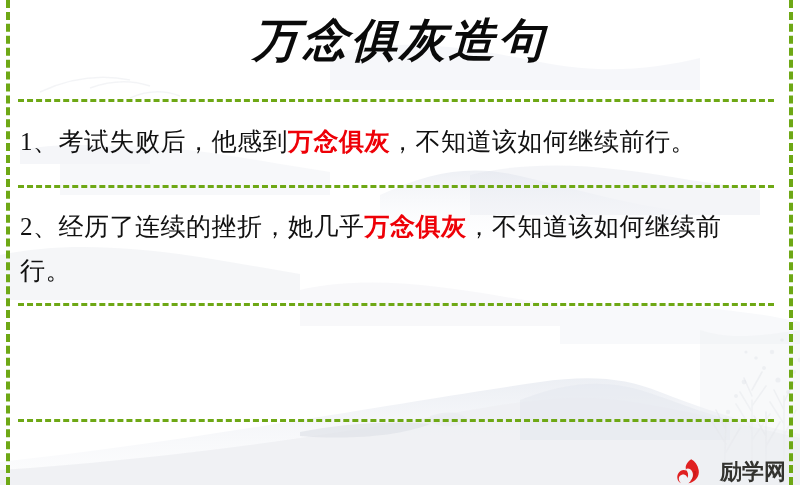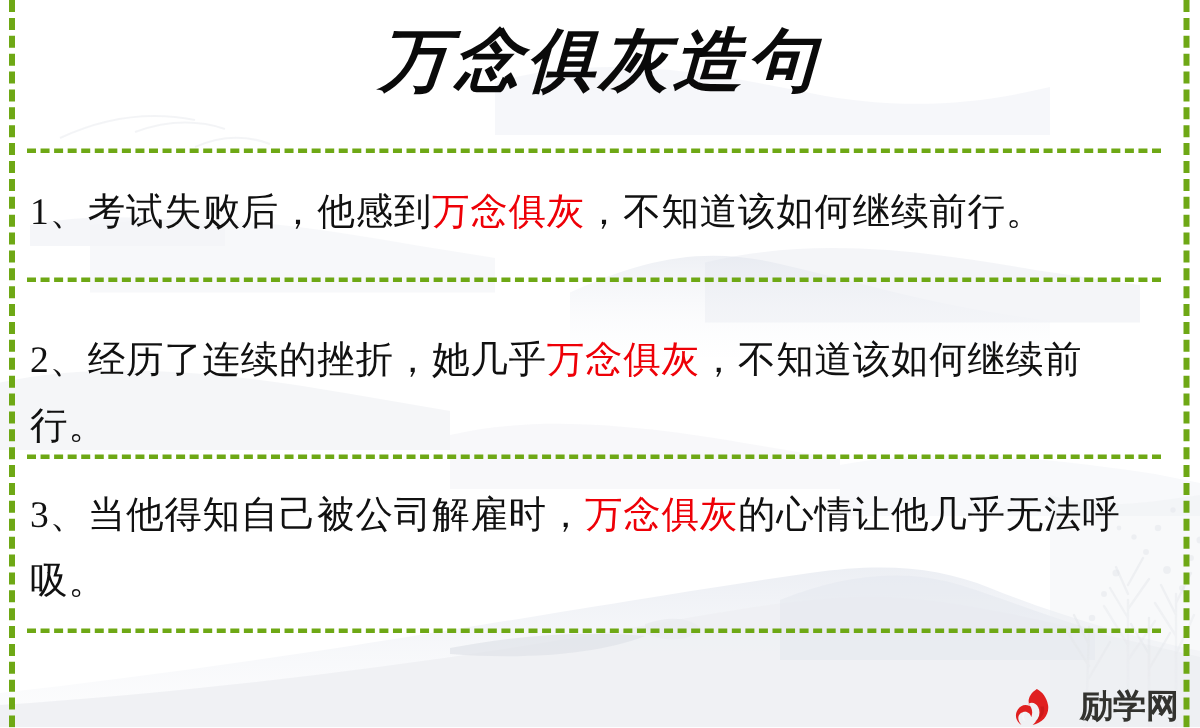--- a/index.html
+++ b/index.html
@@ -79,26 +79,26 @@
     left: 20px;
     width: 750px;
     font-family: "Liberation Serif", "DejaVu Serif", serif;
     font-size: 25px;
     line-height: 44px;
     color: #111111;
     z-index: 4;
     letter-spacing: 0.5px;
   }
   .s1 { top: 120px; }
-  .s2 { top: 219px; }
+  .s2 { top: 205px; }
   .s3 { top: 322px; }
 
   .idiom {
     color: #ee0007;
-    font-weight: normal;
+    font-weight: bold;
   }
 
   
   .logo {
     position: absolute;
     left: 672px;
     top: 457px;
     display: flex;
     align-items: flex-end;
     gap: 18px;
@@ -201,23 +201,20 @@
   <div class="title">万念俱灰造句</div>
 
   <div class="sentence s1">
     <span>1、</span><span>考试失败后，他感到</span><span class="idiom">万念俱灰</span><span>，不知道该如何继续前行。</span>
   </div>
 
   <div class="sentence s2">
     <span>2、</span><span>经历了连续的挫折，她几乎</span><span class="idiom">万念俱灰</span><span>，不知道该如何继续前行。</span>
   </div>
 
-  <div class="sentence s3">
-    <span>3、</span><span>当他得知自己被公司解雇时，</span><span class="idiom">万念俱灰</span><span>的心情让他几乎无法呼吸。</span>
-  </div>
 
   <div class="logo">
     <svg class="logo-mark" viewBox="0 0 64 64" xmlns="http://www.w3.org/2000/svg">
       <path d="M41,5 C30,12 27,22 31,29 C24,26 18,28 14,34 C9,41 11,51 19,56
                C12,48 14,40 21,38 C27,36 32,40 33,45 C36,38 34,31 29,26
                C34,23 40,25 43,31 C47,39 44,49 35,56 C50,53 59,41 57,28
                C55,17 49,9 41,5 Z" fill="#e02020"></path>
       <path d="M22,50 C18,44 20,38 26,37 C22,42 22,46 25,50 Z" fill="#ffffff" opacity="0.35"></path>
       <path d="M46,30 C48,38 45,46 38,52 C48,48 53,39 51,30 Z" fill="#b81414" opacity="0.5"></path>
     </svg>

